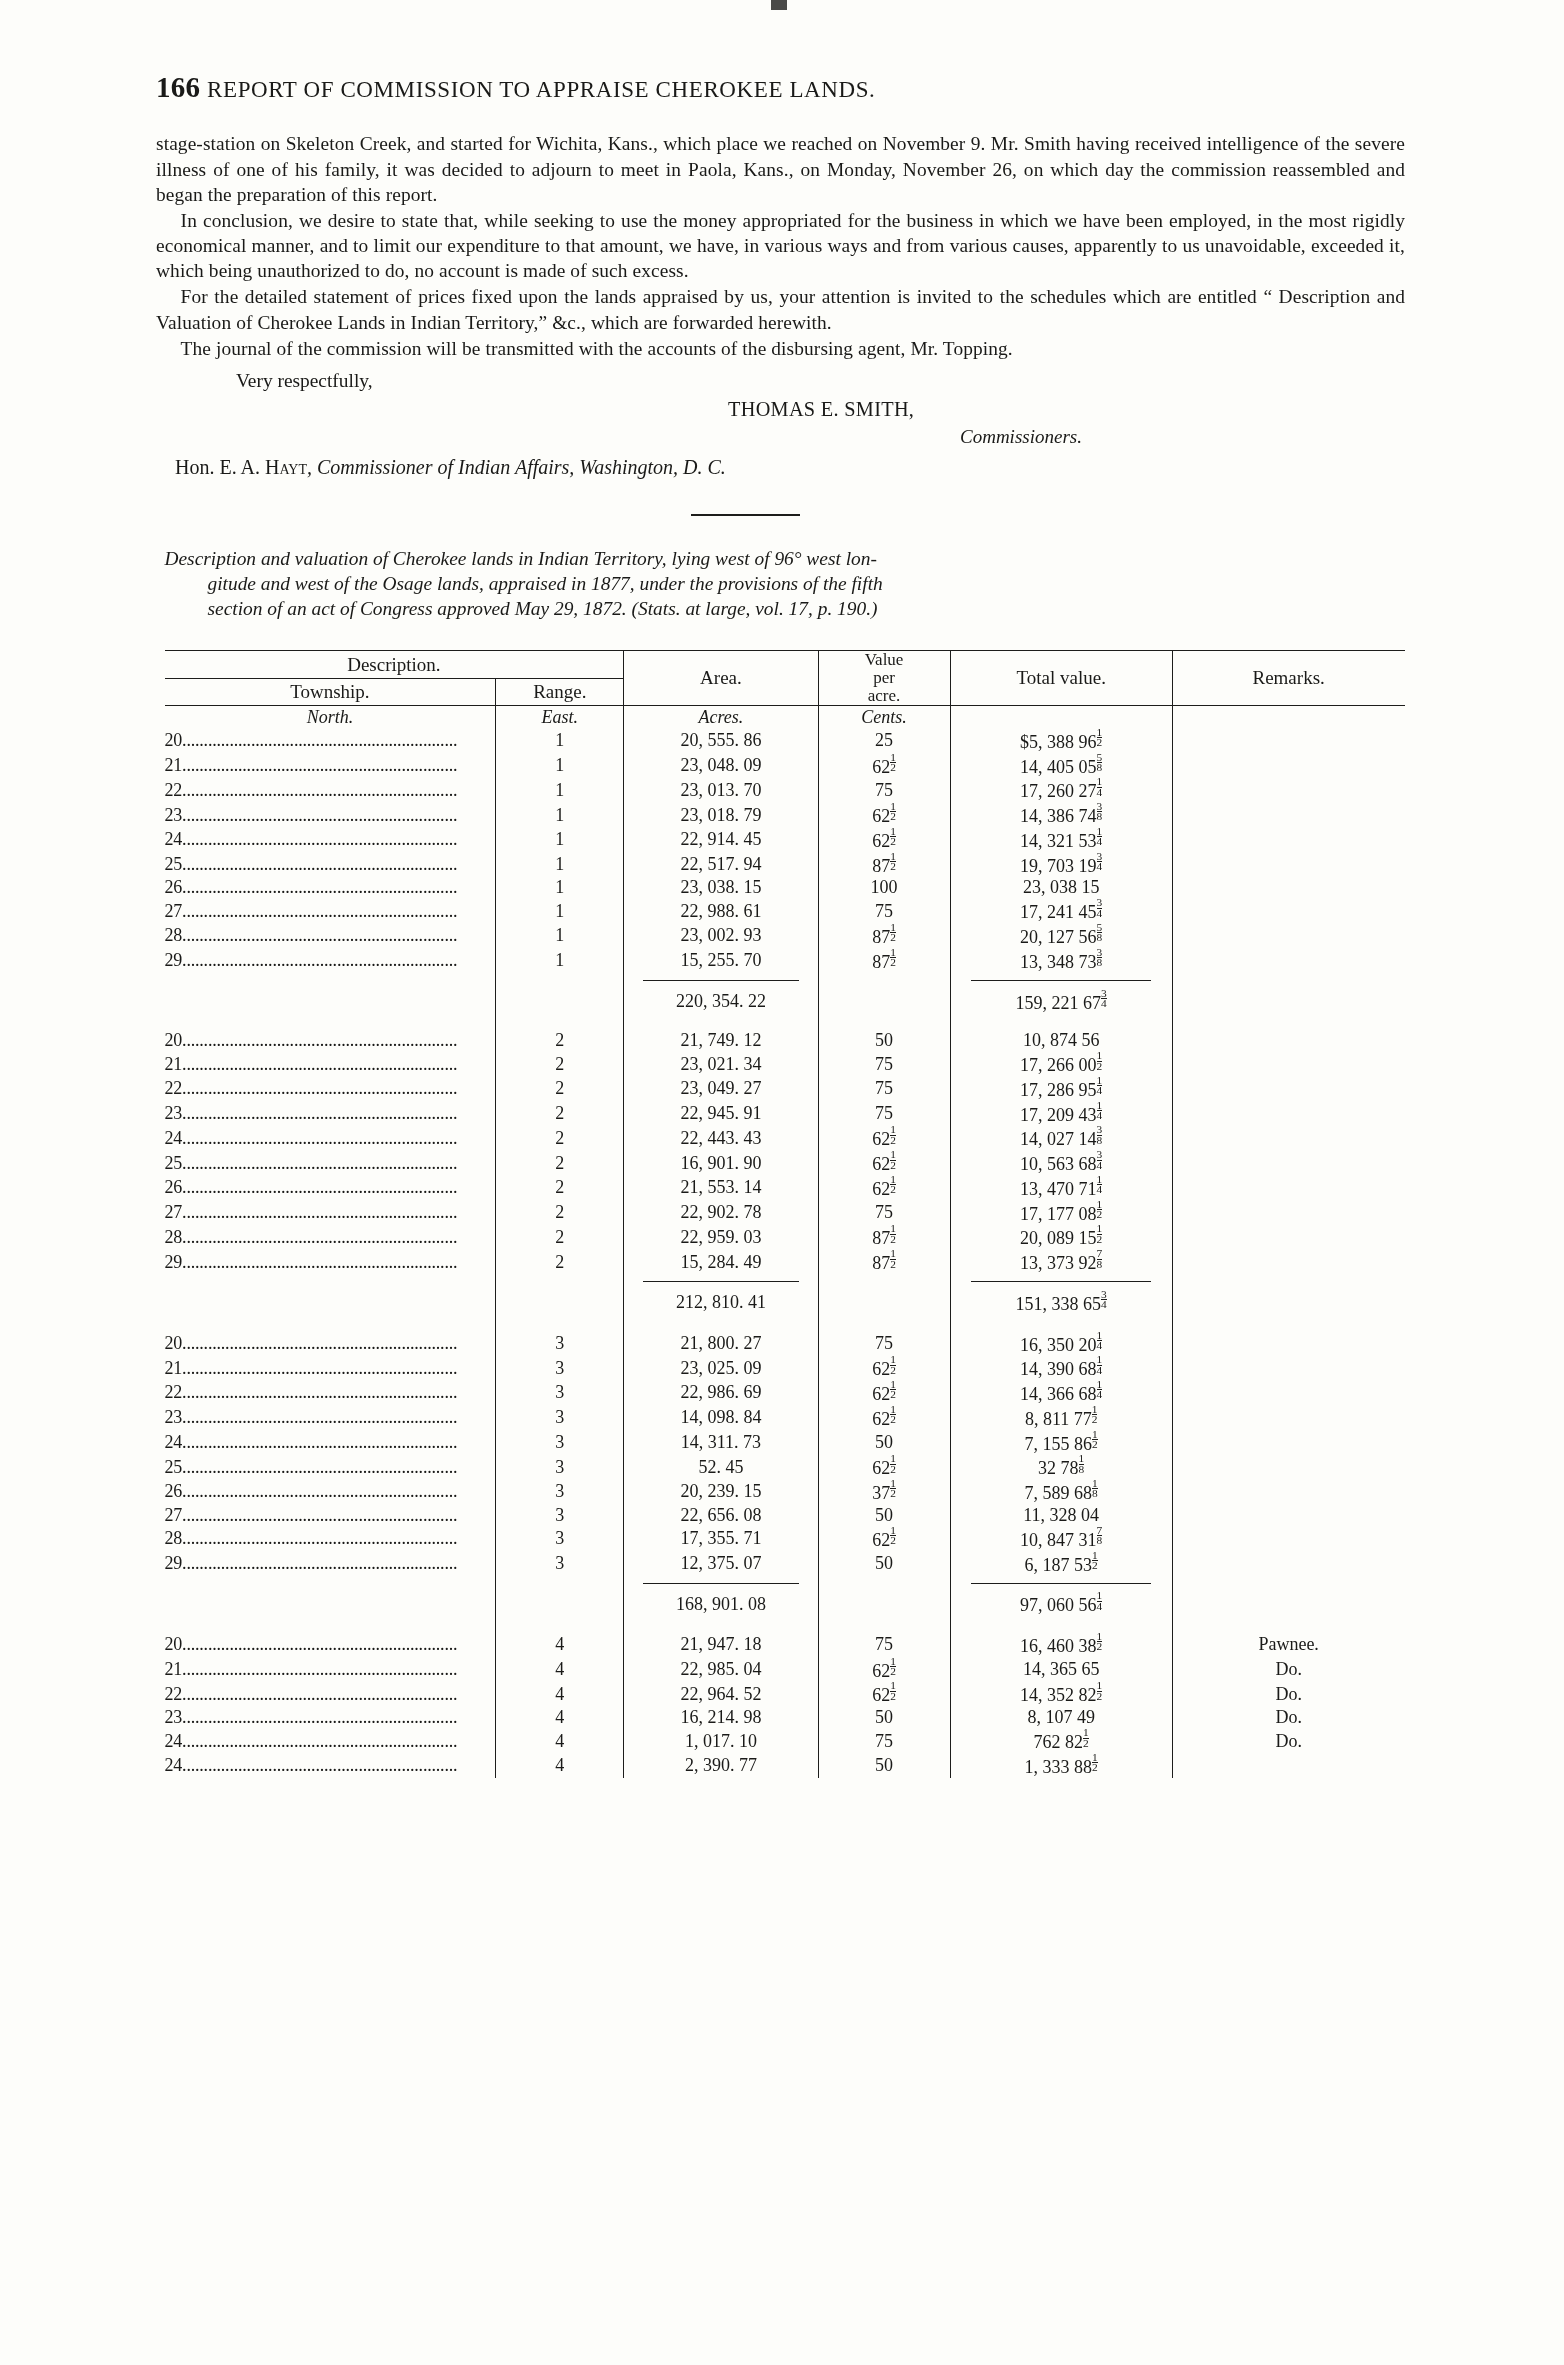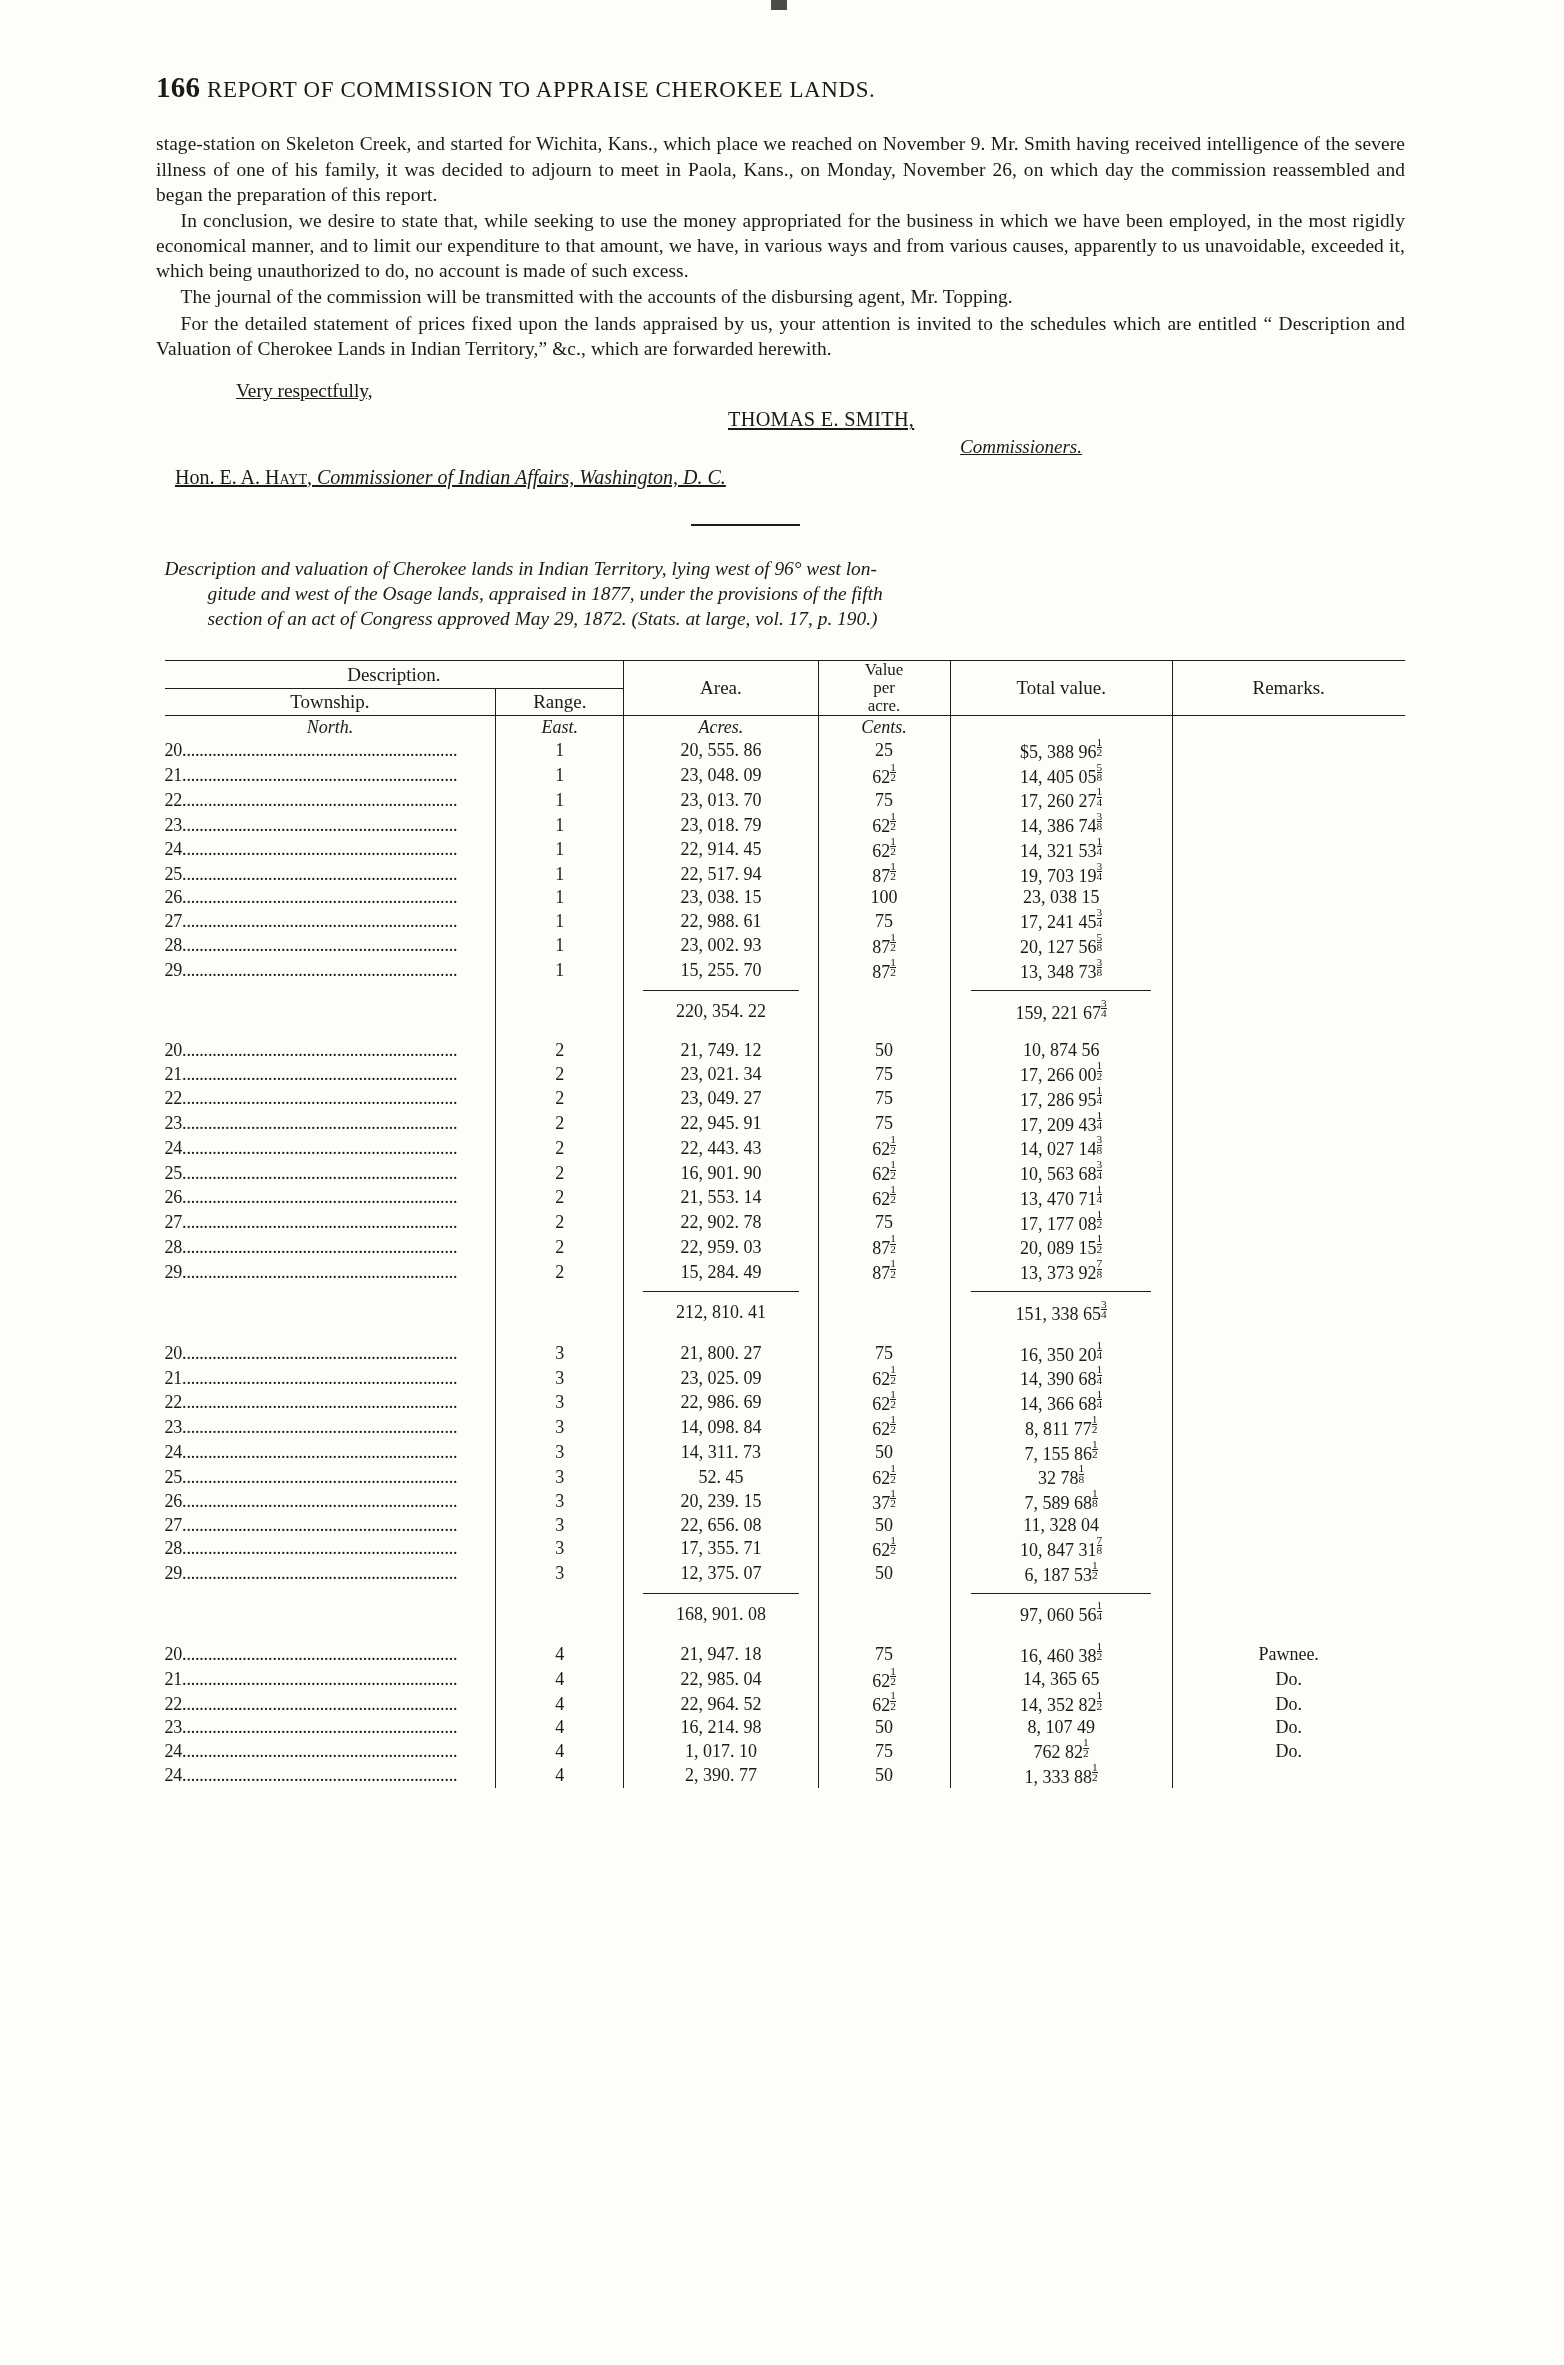--- a/index.html
+++ b/index.html
@@ -67,24 +67,23 @@
     font-size: 19.4px;
     line-height: 1.30;
     text-align: justify;
     margin: 0 0 0.9px 0;
     letter-spacing: 0.1px;
     width: 1249px;
   }
   .para.ind { text-indent: 24.6px; }
 
   .sig-block {
-    margin-top: 17px;
+    margin-top: 7px;
     font-size: 19.4px;
     line-height: 1.32;
-    text-decoration: underline;
   }
   .very {
     margin-left: 80px;
     font-size: 19.4px;
   }
   .names {
     margin-top: 2.8px;
     padding-left: 572px;
     font-size: 20.3px;
     letter-spacing: 0.3px;
@@ -191,22 +190,22 @@
 
   <div class="content">
 
     <div class="pagehead">
       <span class="folio">166</span>
       <span class="runhead">REPORT OF COMMISSION TO APPRAISE CHEROKEE LANDS.</span>
     </div>
 
     <p class="para">stage-station on Skeleton Creek, and started for Wichita, Kans., which place we reached on November 9.  Mr. Smith having received intelligence of the severe illness of one of his family, it was decided to adjourn to meet in Paola, Kans., on Monday, November 26, on which day the commission reassembled and began the preparation of this report.</p>
     <p class="para ind">In conclusion, we desire to state that, while seeking to use the money appropriated for the business in which we have been employed, in the most rigidly economical manner, and to limit our expenditure to that amount, we have, in various ways and from various causes, apparently to us unavoidable, exceeded it, which being unauthorized to do, no account is made of such excess.</p>
+    <p class="para ind">For the detailed statement of prices fixed upon the lands appraised by us, your attention is invited to the schedules which are entitled “ Description and Valuation of Cherokee Lands in Indian Territory,” &amp;c., which are forwarded herewith.</p>
     <p class="para ind">The journal of the commission will be transmitted with the accounts of the disbursing agent, Mr. Topping.</p>
-    <p class="para ind">For the detailed statement of prices fixed upon the lands appraised by us, your attention is invited to the schedules which are entitled “ Description and Valuation of Cherokee Lands in Indian Territory,” &amp;c., which are forwarded herewith.</p>
 
     <div class="sig-block">
       <div class="very">Very respectfully,</div>
       <div class="names">
         <div>THOMAS E. SMITH,</div>
       </div>
       <div class="commissioners">Commissioners.</div>
       <div class="addressee">
         <span>Hon. E. A. </span><span class="sc">Hayt</span><i>, Commissioner of Indian Affairs, Washington, D. C.</i>
       </div>

